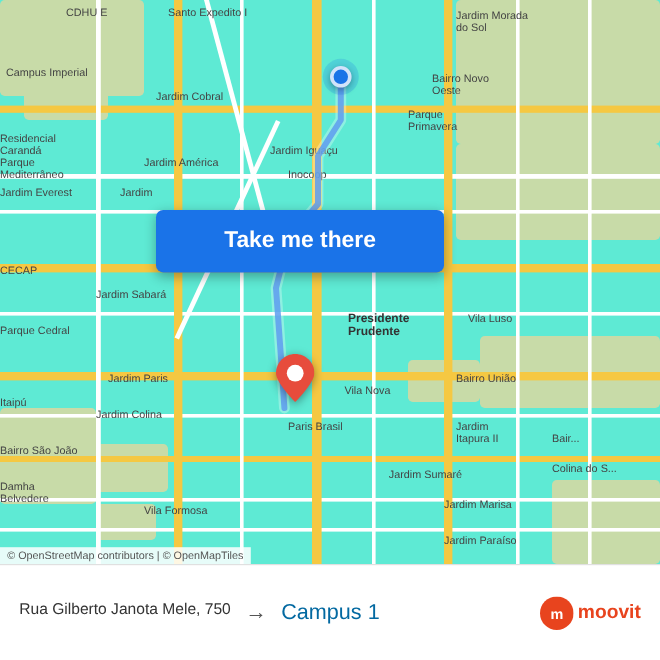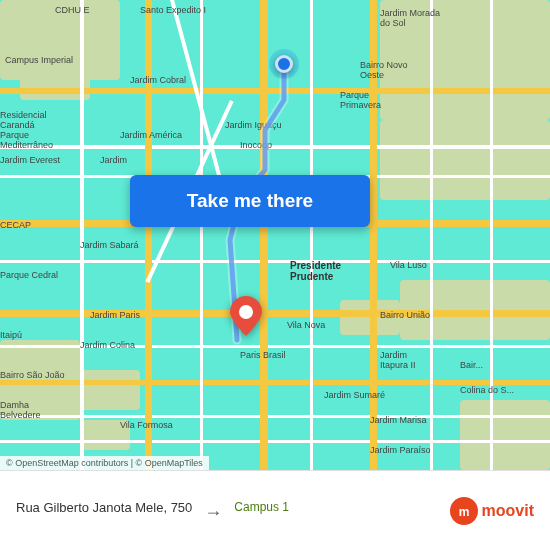--- a/index.html
+++ b/index.html
@@ -168,22 +168,22 @@
       max-width: 200px;
     }
 
     #arrow-icon {
       font-size: 18px;
       color: #555;
       flex-shrink: 0;
     }
 
     #to-text {
-      font-size: 12px;
-      color: #4d7c0f;
+      font-size: 18px;
+      color: #0369a1;
       font-weight: 500;
     }
 
     #moovit-logo {
       display: flex;
       align-items: center;
       gap: 4px;
       font-size: 16px;
       font-weight: 700;
       color: #e8441e;

